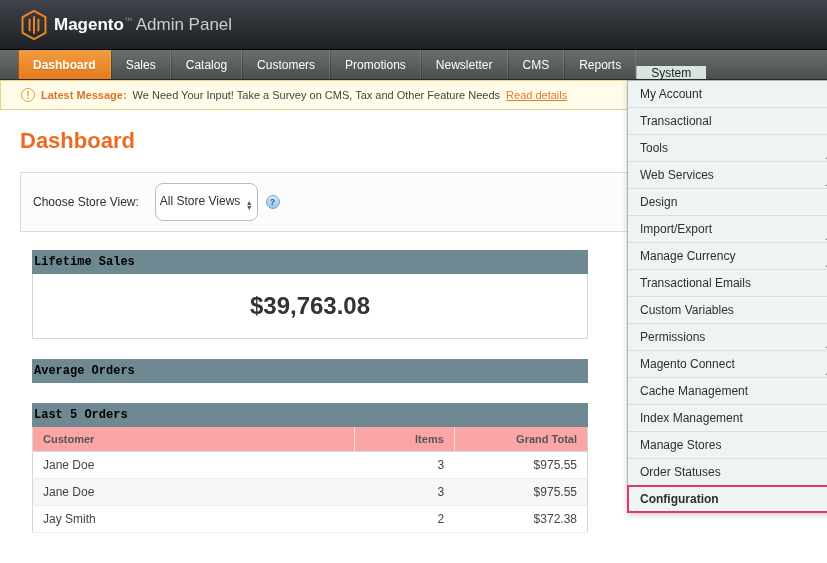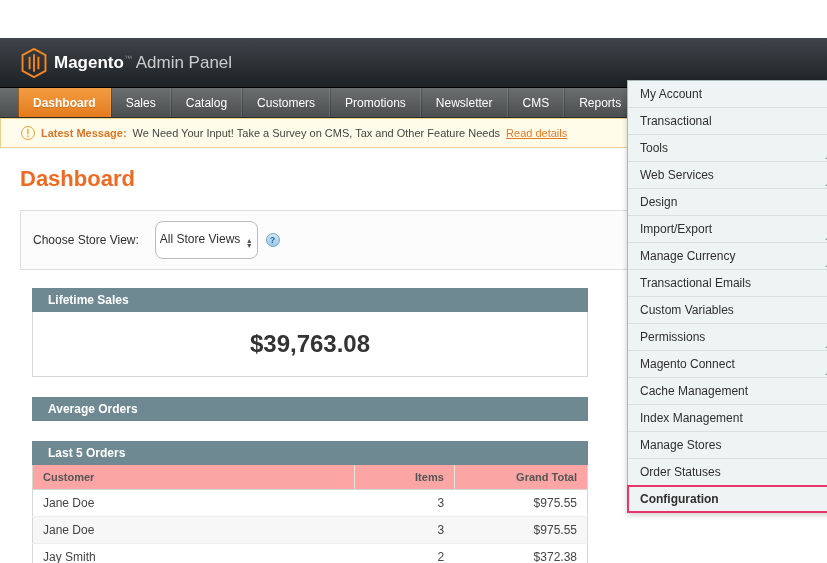--- a/index.html
+++ b/index.html
@@ -5,21 +5,20 @@
     * { box-sizing: border-box; margin: 0; padding: 0; }
     body { font-family: Arial, Helvetica, sans-serif; font-size: 12px; background: #fff; color: #2f2f2f; }
     
     .header-bar {
       background: linear-gradient(#3e4449, #1c2125);
       height: 50px;
       display: flex;
       align-items: center;
       padding: 0 20px;
       border-bottom: 1px solid #000;
-      margin-top: 38px;
     }
     .logo-wrap { display: flex; align-items: center; gap: 6px; }
     .logo-icon { width: 28px; height: 30px; }
     .logo-text { color: #ccc; font-size: 17px; }
     .logo-text .brand { color: #fff; font-weight: bold; }
     .logo-tm { font-size: 8px; vertical-align: super; color: #888; }
     
     .nav-bar {
       background: linear-gradient(#6b6f70, #4a4e4f);
       display: flex;
@@ -103,24 +102,25 @@
       border: 1px solid #6fa7ce;
       display: inline-flex; align-items: center; justify-content: center;
       color: #2266a2; font-weight: bold; font-size: 9px;
       cursor: pointer;
     }
     
     .dash-wrap { padding: 0 12px; }
     .panel { margin-bottom: 20px; }
     .panel-header {
       background: #6f8992;
-      color: #ffffff;
+      color: #000000;
       font-weight: bold;
       font-size: 12px;
-      padding: 5px 16px;
+      padding: 5px 2px;
+      font-family: Liberation Mono, monospace;
     }
     .panel-body {
       border: 1px solid #d6d6d6;
       border-top: none;
       padding: 18px 10px;
       text-align: center;
     }
     .big-val { font-size: 24px; font-weight: bold; color: #333; }
     
     .orders-table { width: 100%; border-collapse: collapse; border: 1px solid #d6d6d6; border-top: none; }

